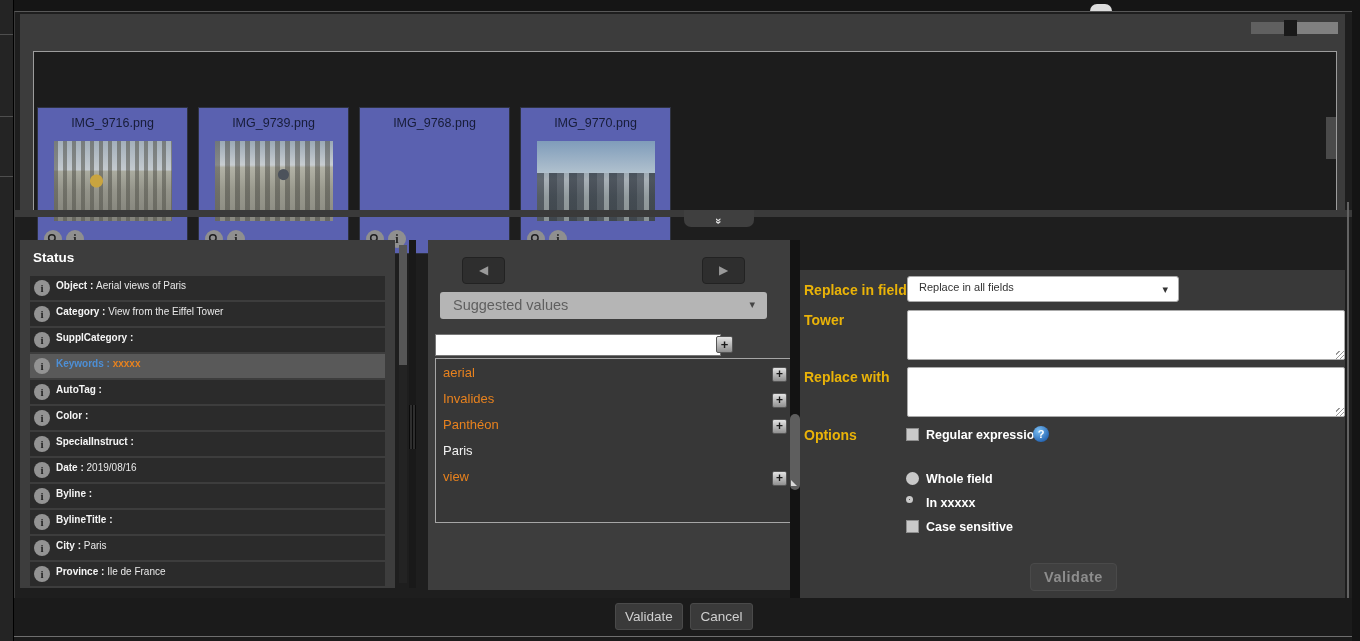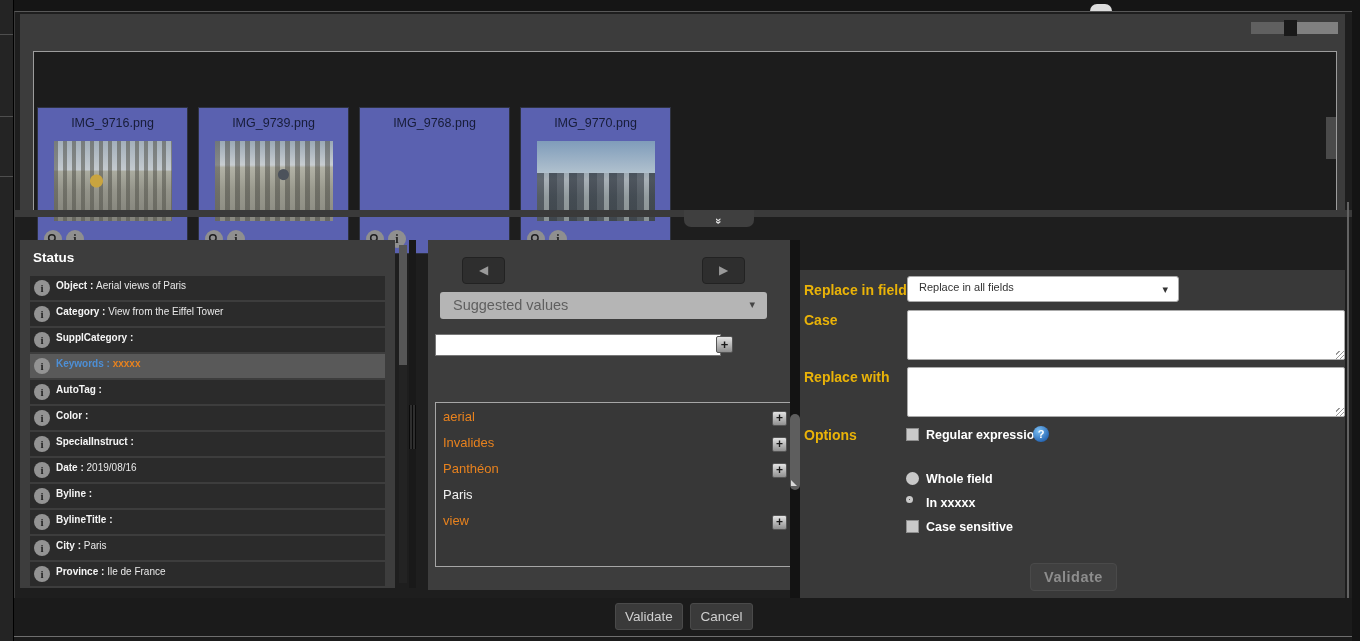--- a/index.html
+++ b/index.html
@@ -82,21 +82,21 @@
              border-radius:4px; color:#9a9a9a; text-align:center; line-height:25px; font-size:12px; }
   .kw-title { position:absolute; top:22px; left:0; width:100%; text-align:center; font-size:13.5px; font-weight:bold; color:#fff; }
   .kw-select { position:absolute; left:12px; top:52px; width:327px; height:27px; background:#b5b5b5; border-radius:3px; }
   .kw-select .txt { position:absolute; left:13px; top:5px; font-size:14.5px; color:#5f5f5f; }
   .kw-select .caret { position:absolute; right:12px; top:6px; font-size:11px; color:#444; }
   .kw-input { position:absolute; left:7px; top:94px; width:286px; height:22px; background:#fff; border:1px solid #777; font-size:13px; padding:0 4px; }
   .bevel-btn { display:inline-block; width:15px; height:15px; background:linear-gradient(#e4e4e4,#8f8f8f);
                border:1px solid #555; border-radius:2px; color:#1a1a1a; font-weight:bold; font-size:12px;
                line-height:13px; text-align:center; vertical-align:middle; }
   .kw-add { position:absolute; left:288px; top:96px; width:17px; height:17px; line-height:15px; font-size:13px; }
-  .kw-list { position:absolute; left:7px; top:118px; width:396px; height:165px; background:#373737; border:1px solid #a6a6a6; overflow:hidden;margin-top:44px; }
+  .kw-list { position:absolute; left:7px; top:118px; width:396px; height:165px; background:#373737; border:1px solid #a6a6a6; overflow:hidden; }
   .kw-list .track { position:absolute; right:2px; top:2px; width:10px; height:159px; background:#181818; }
   .kw-row { position:relative; height:24px; margin-top:2px; }
   .kw-text { position:absolute; left:7px; top:4px; font-size:13px; }
   .kw-text.orange { color:#e8821e; }
   .kw-text.white { color:#f2f2f2; }
   .kw-btns { position:absolute; right:24px; top:4px; }
   .kw-btns .bevel-btn { margin-left:4px; }
 
   .splitter2 { left:790px; top:240px; width:10px; height:358px; background:#131313; }
   .splitter2 .handle { position:absolute; left:0; top:174px; width:10px; height:76px; background:#5e5e5e; border-radius:5px; }
@@ -293,21 +293,21 @@
     <span class="handle"></span>
     <span class="arrow"></span>
   </div>
 
   <div class="abs fr-body">
     <span class="fr-label" style="top:12px">Replace in field</span>
     <div class="fr-select">
       <span class="txt">Replace in all fields</span>
       <span class="caret">▾</span>
     </div>
-    <span class="fr-label" style="top:42px">Case</span>
+    <span class="fr-label" style="top:42px">Tower</span>
     <textarea class="fr-area" style="top: 40px;"></textarea>
     <span class="grip" style="left:536px; top:81px"></span>
     <span class="fr-label" style="top:99px">Replace with</span>
     <textarea class="fr-area" style="top: 97px;"></textarea>
     <span class="grip" style="left:536px; top:138px"></span>
     <span class="fr-label" style="top:157px">Options</span>
     <span class="checkbox" style="left:106px; top:158px"></span>
     <span class="opt-label" style="left:126px; top:158px">Regular expression</span>
     <span class="help-icon" style="left:233px; top:156px">?</span>
     <span class="radio" style="left:106px; top:202px"></span>

